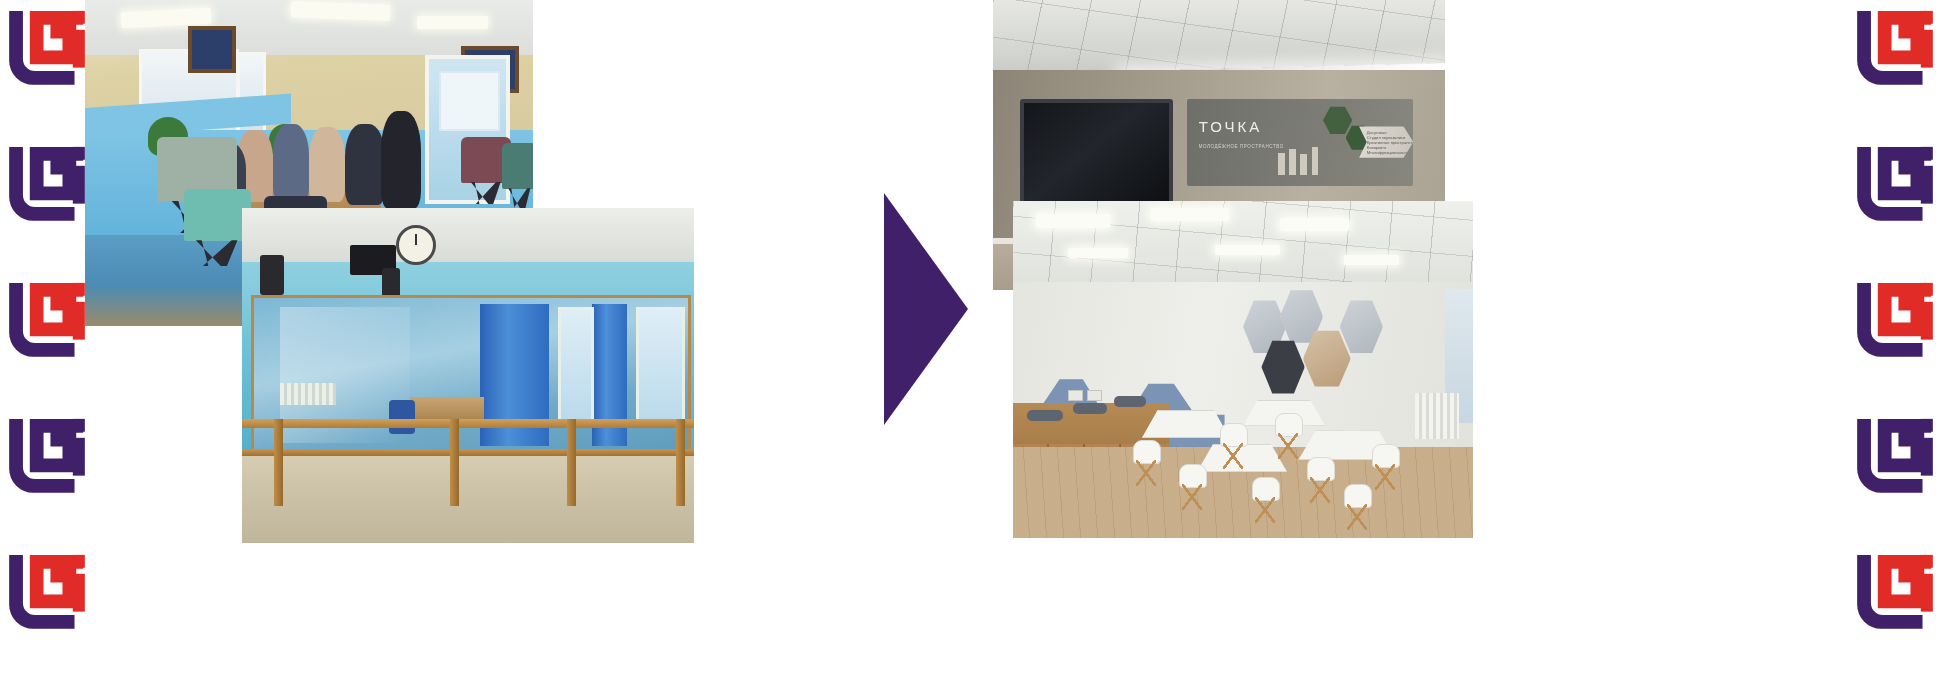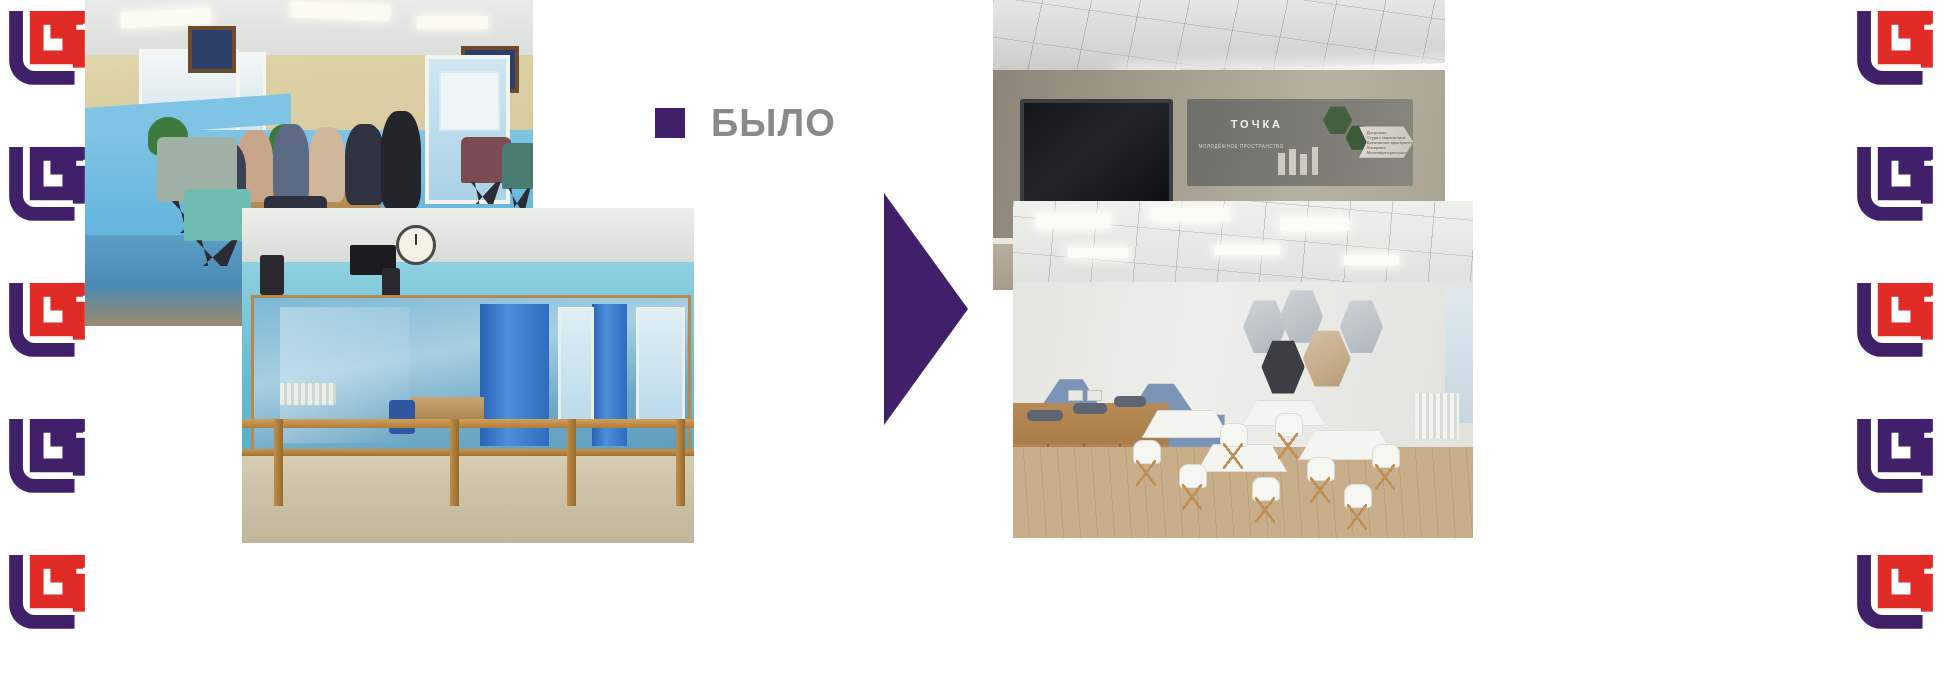--- a/index.html
+++ b/index.html
@@ -103,21 +103,21 @@
   .p3-skirt{position:absolute;left:0;top:82%;width:100%;height:8px;background:#e8e6df;}
   .p3-tv{position:absolute;left:6%;top:34%;width:32%;height:36%;
       background:linear-gradient(140deg,#14161a 0%,#22252b 45%,#0d0f12 100%);
       border:4px solid #3a3d43;border-radius:3px;}
   .p3-tv-stand{position:absolute;left:19%;top:70%;width:7px;height:20%;background:#3b3e44;}
   .p3-tv-base{position:absolute;left:10%;top:88%;width:24%;height:7px;background:#2c2f34;border-radius:3px;}
   .p3-tv-wheel{position:absolute;width:10px;height:10px;border-radius:50%;background:#1d1f23;top:90%;}
   .p3-sign{position:absolute;left:43%;top:34%;width:50%;height:30%;
       background:linear-gradient(100deg,#6f6f6a,#87877f);border-radius:2px;}
   .p3-sign-txt{position:absolute;left:5%;top:22%;color:#f1eee6;
-      font-size:11px;letter-spacing:3px;font-weight:700;margin-left:32px;}
+      font-size:15px;letter-spacing:3px;font-weight:400;}
   .p3-sign-sub{position:absolute;left:5%;top:52%;color:#d8d4c8;font-size:4.5px;letter-spacing:.6px;}
   .p3-hex{position:absolute;background:#44613f;
       clip-path:polygon(25% 4%,75% 4%,100% 50%,75% 96%,25% 96%,0 50%);}
   .p3-arrowpanel{position:absolute;left:76%;top:32%;width:24%;height:36%;
       background:linear-gradient(100deg,#dedad2,#c9c5bc);
       clip-path:polygon(0 0,82% 0,100% 50%,82% 100%,0 100%,14% 50%);}
   .p3-arrowpanel span{position:absolute;left:14%;color:#5d5a55;font-size:4.2px;white-space:nowrap;}
   .p3-slat{position:absolute;background:#cfcabf;}
 
   
@@ -417,24 +417,20 @@
           <div class="seat"></div>
           <div class="legs"></div>
         </div>
       <div class="p4-chair" style="left:72%;top:84%;">
           <div class="seat"></div>
           <div class="legs"></div>
         </div>
     </div>
   </div>
 
-  <div class="label" id="label-before">
-    <div class="bullet"></div>
-    <div class="txt">БЫЛО</div>
-  </div>
 
 
   <div class="logo-col right">
     <div class="logo-slot" style="left:4px;top:4px;">
       <div class="logo">
           <svg viewBox="0 0 100 100">
             <g>
         <path d="M6 8 h16 v56 a14 14 0 0 0 14 14 h46 v16 h-48 a28 28 0 0 1 -28 -28 z" fill="#3f2069"></path>
         <path d="M30 8 h62 v16 h-46 v30 h22 v-14 h-14 v-16 h30 v46 h-54 z" fill="#e02b27"></path>
         <rect x="80" y="30" width="14" height="44" fill="#e02b27"></rect>

